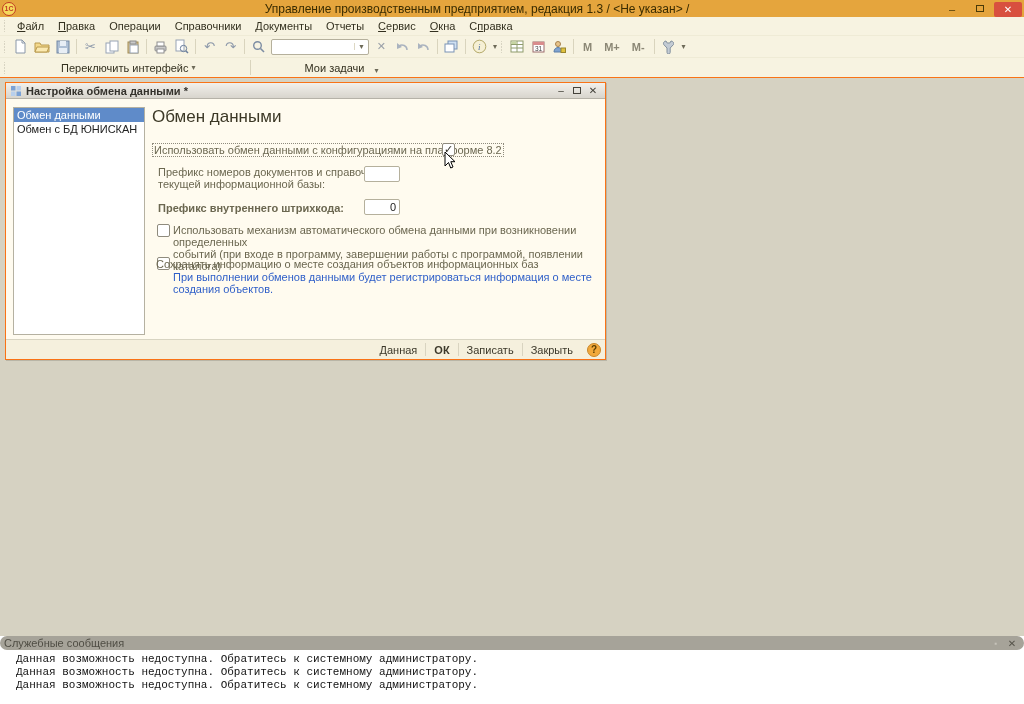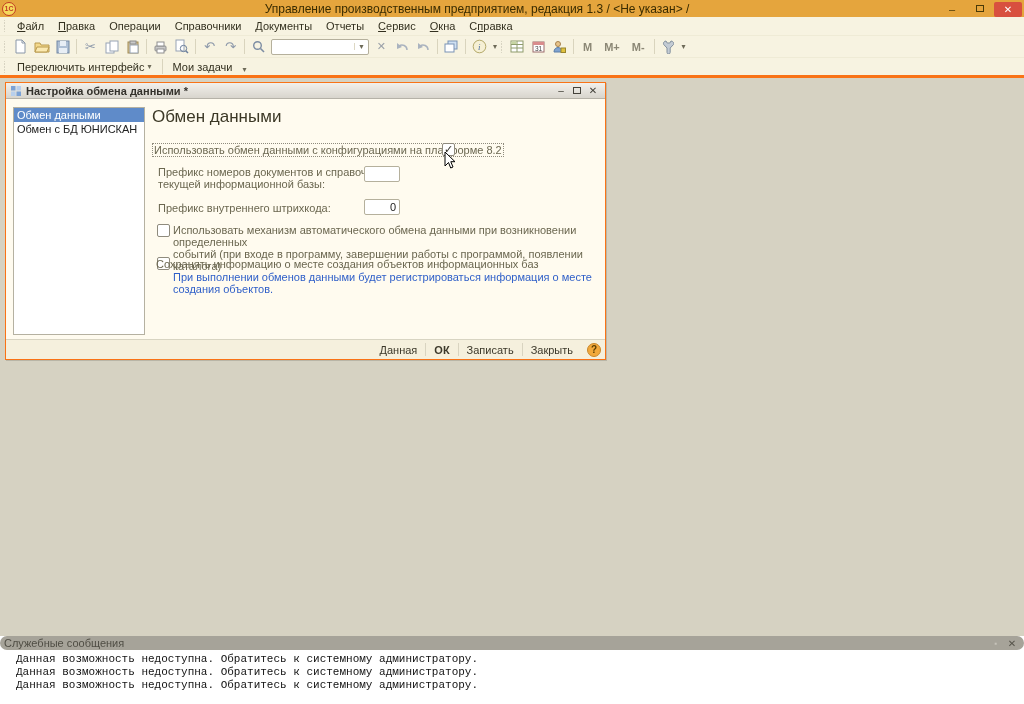--- a/index.html
+++ b/index.html
@@ -26,21 +26,21 @@
     background:#f7f3e1; display:flex; align-items:center; border-bottom:1px solid #efebd6; }
   .grip { width:5px; height:12px; margin:0 3px 0 2px;
     background-image:radial-gradient(#b9b5a2 35%, transparent 40%);
     background-size:3px 3px; background-repeat:repeat-y; background-position:center; }
   .mi { padding:2px 7px; color:#33301f; }
   .mi u { text-decoration:underline; }
   
   .toolbar { position:absolute; left:0; width:1024px; background:#f7f3e1;
     display:flex; align-items:center; }
   .t1 { top:36px; height:22px; border-bottom:1px solid #efebd6; }
-  .t2 { top:58px; height:20px; border-bottom:3px solid #f97316; }
+  .t2 { top:58px; height:20px; border-bottom:1px solid #f97316;gap:44px; }
   .tb { width:21px; height:19px; display:flex; align-items:center; justify-content:center;
     color:#8d99aa; font-size:13px; }
   .tb.txt { width:auto; padding:0 6px; color:#8b8775; font-size:11px; font-weight:bold; }
   .sep { width:1px; height:15px; background:#d9d4bd; margin:0 3px; }
   .combo { display:flex; align-items:center; height:16px; background:#fff;
     border:1px solid #b5b09c; border-radius:2px; margin:0 2px; }
   .combo input { width:82px; height:14px; border:0; outline:none; font:11px "Liberation Sans",sans-serif; padding:0 3px; background:transparent; }
   .combo-arr { font-size:7px; color:#6d6a58; padding:0 3px; border-left:1px solid #ddd8c4; }
   .caret { font-size:8px; color:#6d6a58; margin-left:3px; }
   .tbtn { display:flex; align-items:center; padding:2px 7px; color:#33301f; }
@@ -298,21 +298,21 @@
       <span class="cbx" style="left:436px; top:60px;">
           <span>✓</span>
         </span>
 
       <span class="lbl" style="left:152px; top:83px;">
         <span>Префикс номеров документов и справочников</span><br>
         <span>текущей информационной базы:</span>
       </span>
       <input class="tin" style="left: 358px; top: 83px;" value="">
 
-      <span class="lbl" style="left:152px; top:119px;">Префикс внутреннего штрихкода:</span>
+      <span class="lbl" style="left:152px; top:119px;font-weight:bold;">Префикс внутреннего штрихкода:</span>
       <input class="tin num" style="left: 358px; top: 116px;" value="0">
 
       <span class="cbx" style="left:151px; top:141px;"></span>
       <span class="lbl" style="left:167px; top:141px;">
         <span>Использовать механизм автоматического обмена данными при возникновении определенных</span><br>
         <span>событий (при входе в программу, завершении работы с программой, появлении каталога)</span>
       </span>
 
       <span class="cbx" style="left:151px; top:174px;"></span>
       <span class="lbl" style="left:150px; top:175px;text-align:center;">Сохранять информацию о месте создания объектов информационных баз</span>

